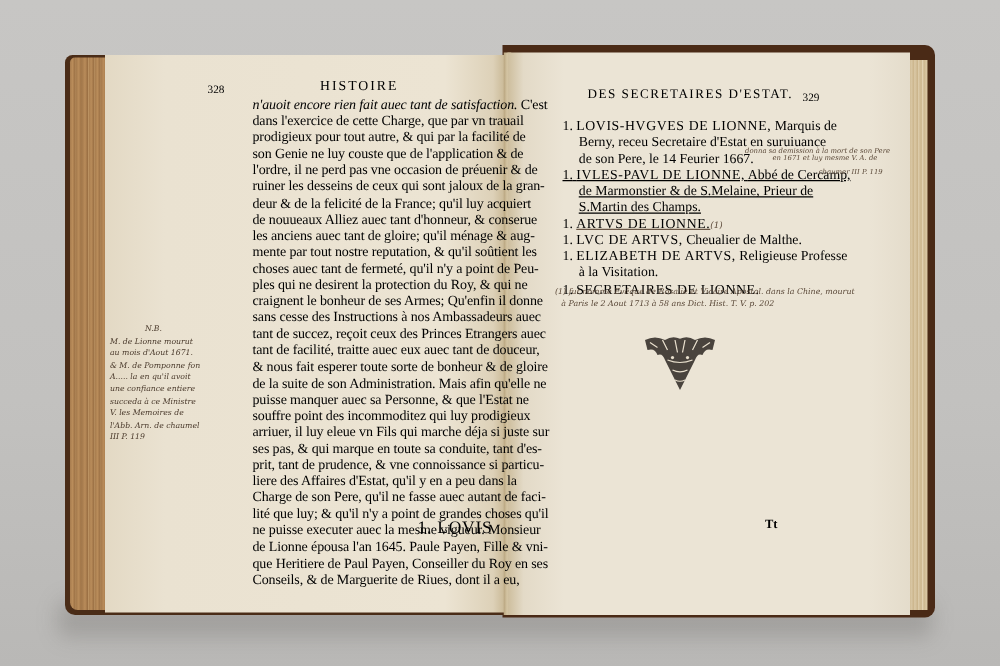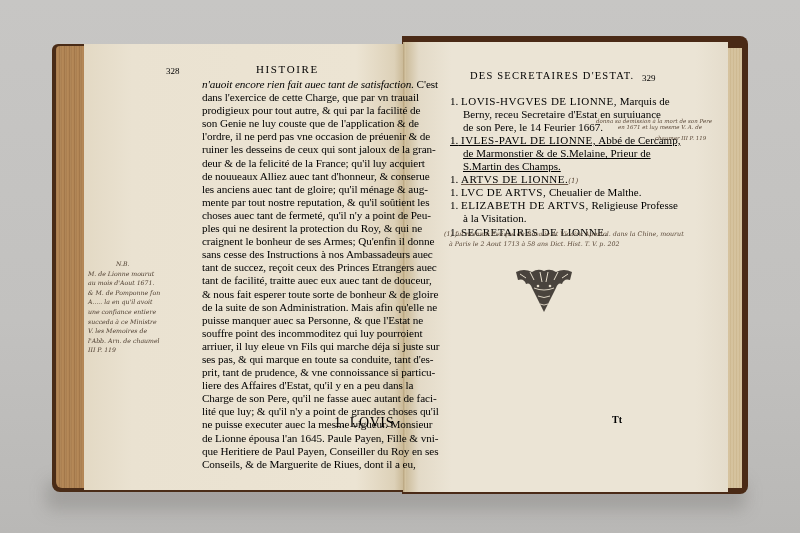--- a/index.html
+++ b/index.html
@@ -103,21 +103,21 @@
   <span class="line">mente par tout nostre reputation, &amp; qu'il soûtient les</span>
   <span class="line">choses auec tant de fermeté, qu'il n'y a point de Peu-</span>
   <span class="line">ples qui ne desirent la protection du Roy, &amp; qui ne</span>
   <span class="line">craignent le bonheur de ses Armes; Qu'enfin il donne</span>
   <span class="line">sans cesse des Instructions à nos Ambassadeurs auec</span>
   <span class="line">tant de succez, reçoit ceux des Princes Etrangers auec</span>
   <span class="line">tant de facilité, traitte auec eux auec tant de douceur,</span>
   <span class="line">&amp; nous fait esperer toute sorte de bonheur &amp; de gloire</span>
   <span class="line">de la suite de son Administration. Mais afin qu'elle ne</span>
   <span class="line">puisse manquer auec sa Personne, &amp; que l'Estat ne</span>
-  <span class="line">souffre point des incommoditez qui luy pourroient</span>
+  <span class="line">souffre point des incommoditez qui luy prodigieux</span>
   <span class="line">arriuer, il luy eleue vn Fils qui marche déja si juste sur</span>
   <span class="line">ses pas, &amp; qui marque en toute sa conduite, tant d'es-</span>
   <span class="line">prit, tant de prudence, &amp; vne connoissance si particu-</span>
   <span class="line">liere des Affaires d'Estat, qu'il y en a peu dans la</span>
   <span class="line">Charge de son Pere, qu'il ne fasse auec autant de faci-</span>
   <span class="line">lité que luy; &amp; qu'il n'y a point de grandes choses qu'il</span>
   <span class="line">ne puisse executer auec la mesme vigueur. Monsieur</span>
   <span class="line">de Lionne épousa l'an 1645. Paule Payen, Fille &amp; vni-</span>
   <span class="line">que Heritiere de Paul Payen, Conseiller du Roy en ses</span>
   <span class="line last">Conseils, &amp; de Marguerite de Riues, dont il a eu,</span>

